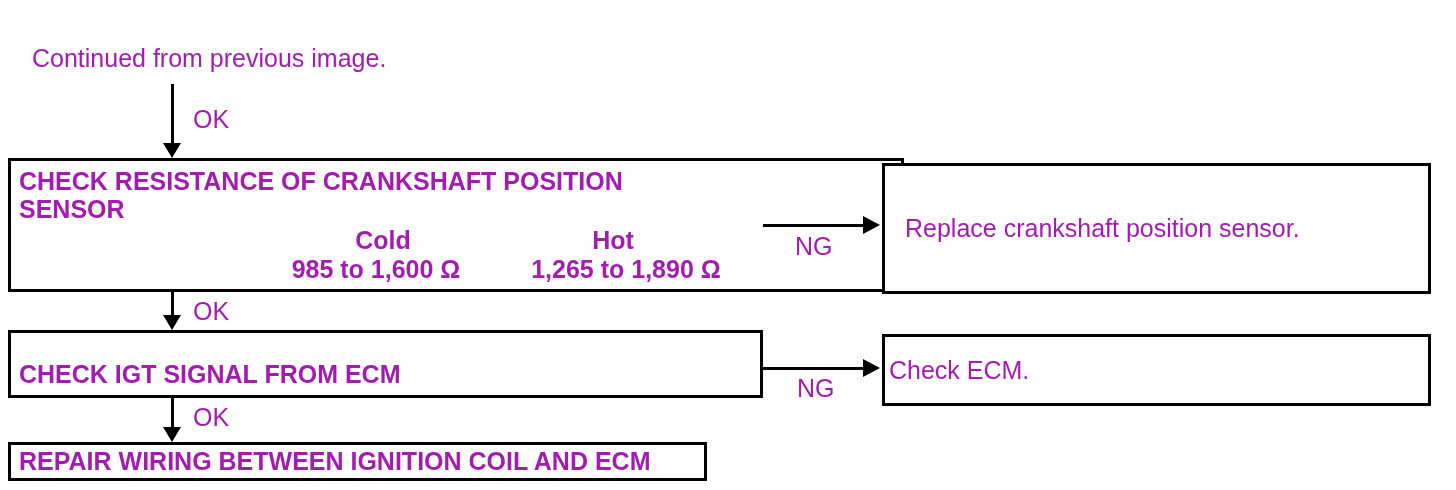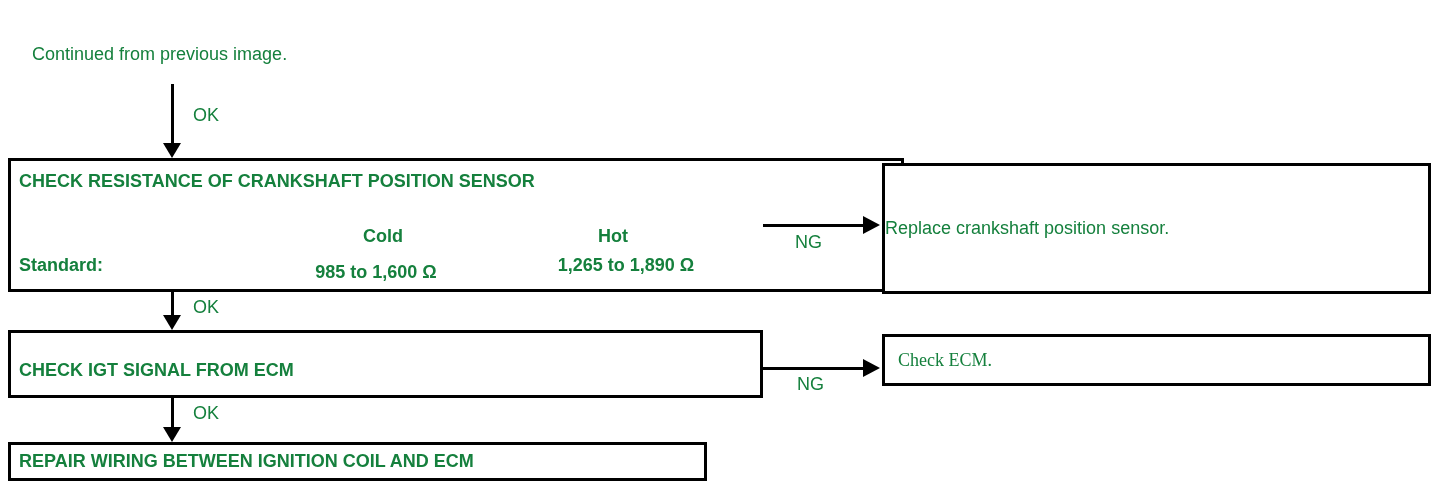--- a/index.html
+++ b/index.html
@@ -5,23 +5,23 @@
   html, body {
     margin: 0;
     padding: 0;
     background: #ffffff;
   }
   .canvas {
     position: relative;
     width: 1456px;
     height: 490px;
     background: #ffffff;
-    color: #15803d;
+    color: #a21caf;
     font-family: "Liberation Sans", sans-serif;
-    font-size: 18px;
+    font-size: 25px;
     overflow: hidden;
   }
   .abs { position: absolute; }
   .node {
     position: absolute;
     border: 3px solid #000000;
     background: #ffffff;
     box-sizing: border-box;
   }
   .bold { font-weight: bold; }
@@ -70,52 +70,51 @@
   <div>
     <div class="vline" style="left:171px; top:84px; height:62px;"></div>
     <div class="arrowhead-down" style="left:163px; top:143px;"></div>
     <div class="abs" style="left:193px; top:105px;">OK</div>
   </div>
 
   <div class="node" style="left:8px; top:158px; width:896px; height:134px;">
     <div class="abs bold" style="left:8px; top:6px; width:700px; line-height:28px;">CHECK RESISTANCE OF CRANKSHAFT POSITION SENSOR</div>
     <div class="centered-span bold" style="left:222px; top:65px;">Cold</div>
     <div class="centered-span bold" style="left:452px; top:65px;">Hot</div>
-    <div class="abs bold" style="left:8px; top:94px;">Standard:</div>
-    <div class="centered-span bold" style="left:215px; top:101px;text-align:center;">985 to 1,600 Ω</div>
+    <div class="centered-span bold" style="left:215px; top:94px;text-align:center;">985 to 1,600 Ω</div>
     <div class="centered-span bold" style="left:465px; top:94px;">1,265 to 1,890 Ω</div>
   </div>
 
   <div>
     <div class="hline" style="left:763px; top:224px; width:101px;"></div>
     <div class="arrowhead-right" style="left:863px; top:216px;"></div>
     <div class="abs" style="left:795px; top:232px;">NG</div>
   </div>
 
-  <div class="node vcenter" style="left:882px; top:163px; width:549px; height:131px; padding-left:0;">
+  <div class="node vcenter" style="left:882px; top:163px; width:549px; height:131px; padding-left:20px;">
     <span>Replace crankshaft position sensor.</span>
   </div>
 
   <div>
     <div class="vline" style="left:171px; top:292px; height:25px;"></div>
     <div class="arrowhead-down" style="left:163px; top:315px;"></div>
     <div class="abs" style="left:193px; top:297px;">OK</div>
   </div>
 
   <div class="node" style="left:8px; top:330px; width:755px; height:68px;">
     <div class="abs bold" style="left:8px; top:7px;margin-top:20px;">CHECK IGT SIGNAL FROM ECM</div>
   </div>
 
   <div>
     <div class="hline" style="left:763px; top:367px; width:101px;"></div>
     <div class="arrowhead-right" style="left:863px; top:359px;"></div>
     <div class="abs" style="left:797px; top:374px;">NG</div>
   </div>
 
-  <div class="node vcenter" style="left:882px; top:334px; width:549px; height:52px; padding-left:13px;font-family:Liberation Serif, serif;">
+  <div class="node vcenter" style="left:882px; top:334px; width:549px; height:72px; padding-left:4px;">
     <span>Check ECM.</span>
   </div>
 
   <div>
     <div class="vline" style="left:171px; top:398px; height:31px;"></div>
     <div class="arrowhead-down" style="left:163px; top:427px;"></div>
     <div class="abs" style="left:193px; top:403px;">OK</div>
   </div>
 
   <div class="node vcenter" style="left:8px; top:442px; width:699px; height:39px; padding-left:8px;">

